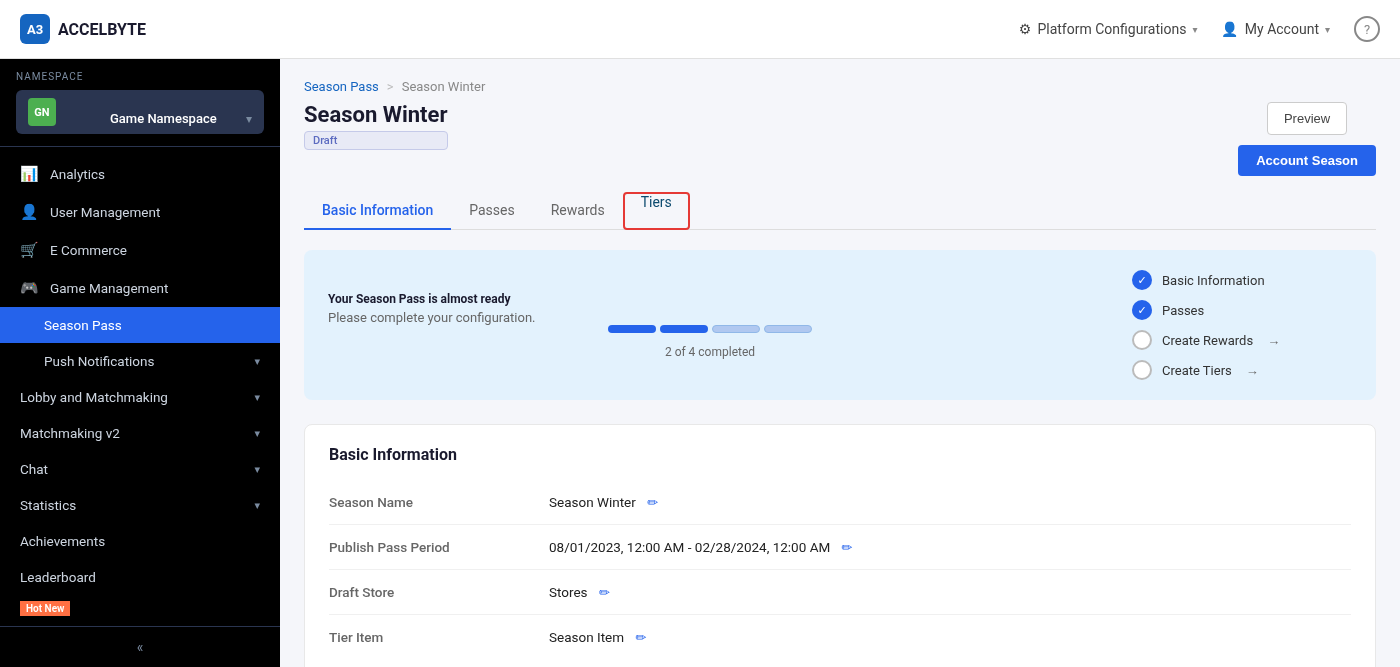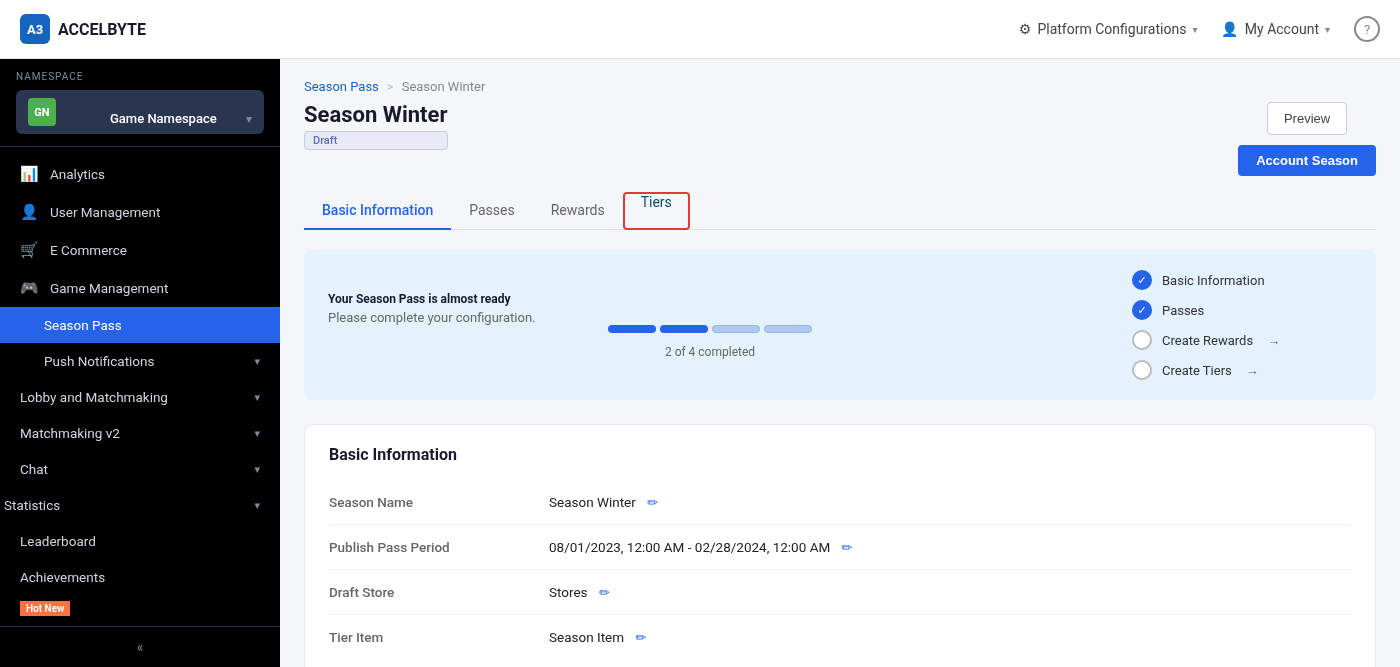--- a/index.html
+++ b/index.html
@@ -393,29 +393,29 @@
         <span class="sidebar-item-arrow">▾</span>
       </div>
       <div class="sidebar-item" style="padding-left:20px;">
         <span class="sidebar-item-label">Matchmaking v2</span>
         <span class="sidebar-item-arrow">▾</span>
       </div>
       <div class="sidebar-item" style="padding-left:20px;">
         <span class="sidebar-item-label">Chat</span>
         <span class="sidebar-item-arrow">▾</span>
       </div>
-      <div class="sidebar-item" style="padding-left:4px;">
+      <div class="sidebar-item" style="padding-left:20px;">
         <span class="sidebar-item-label">Statistics</span>
         <span class="sidebar-item-arrow">▾</span>
       </div>
       <div class="sidebar-item" style="padding-left:20px;">
+        <span class="sidebar-item-label">Achievements</span>
+      </div>
+      <div class="sidebar-item" style="padding-left:20px;">
         <span class="sidebar-item-label">Leaderboard</span>
-      </div>
-      <div class="sidebar-item" style="padding-left:20px;">
-        <span class="sidebar-item-label">Achievements</span>
       </div>
 
       <div style="padding-left:20px; padding-top:4px;">
         <span style="background:#ff7043; color:#fff; font-size:10px; border-radius:0; padding:2px 6px; font-weight:600;">Hot New</span>
       </div>
     </div>
 
     <div class="sidebar-collapse-btn">
       <span>«</span>
     </div>

